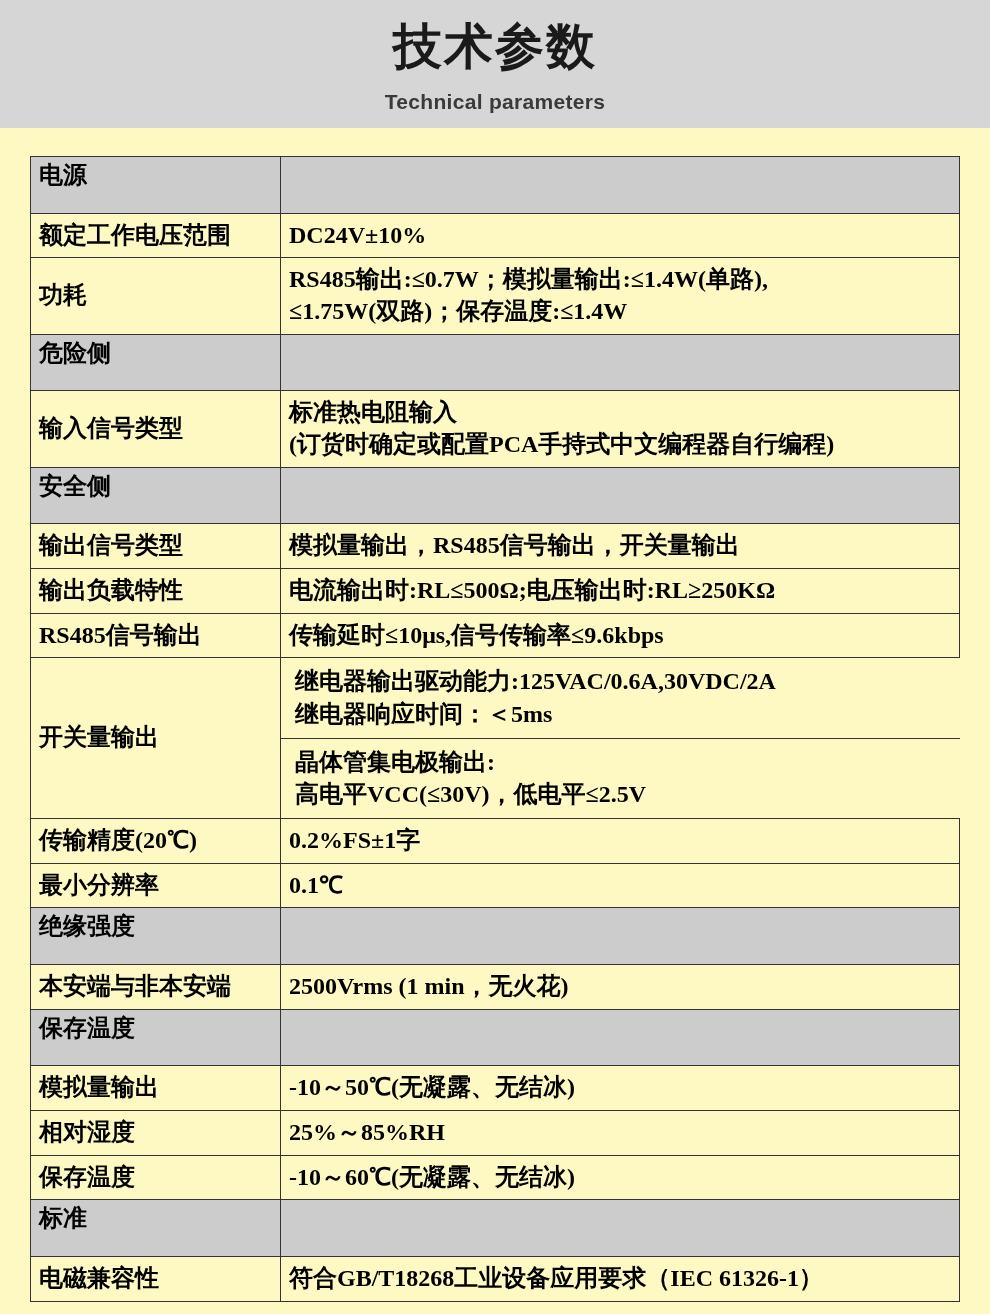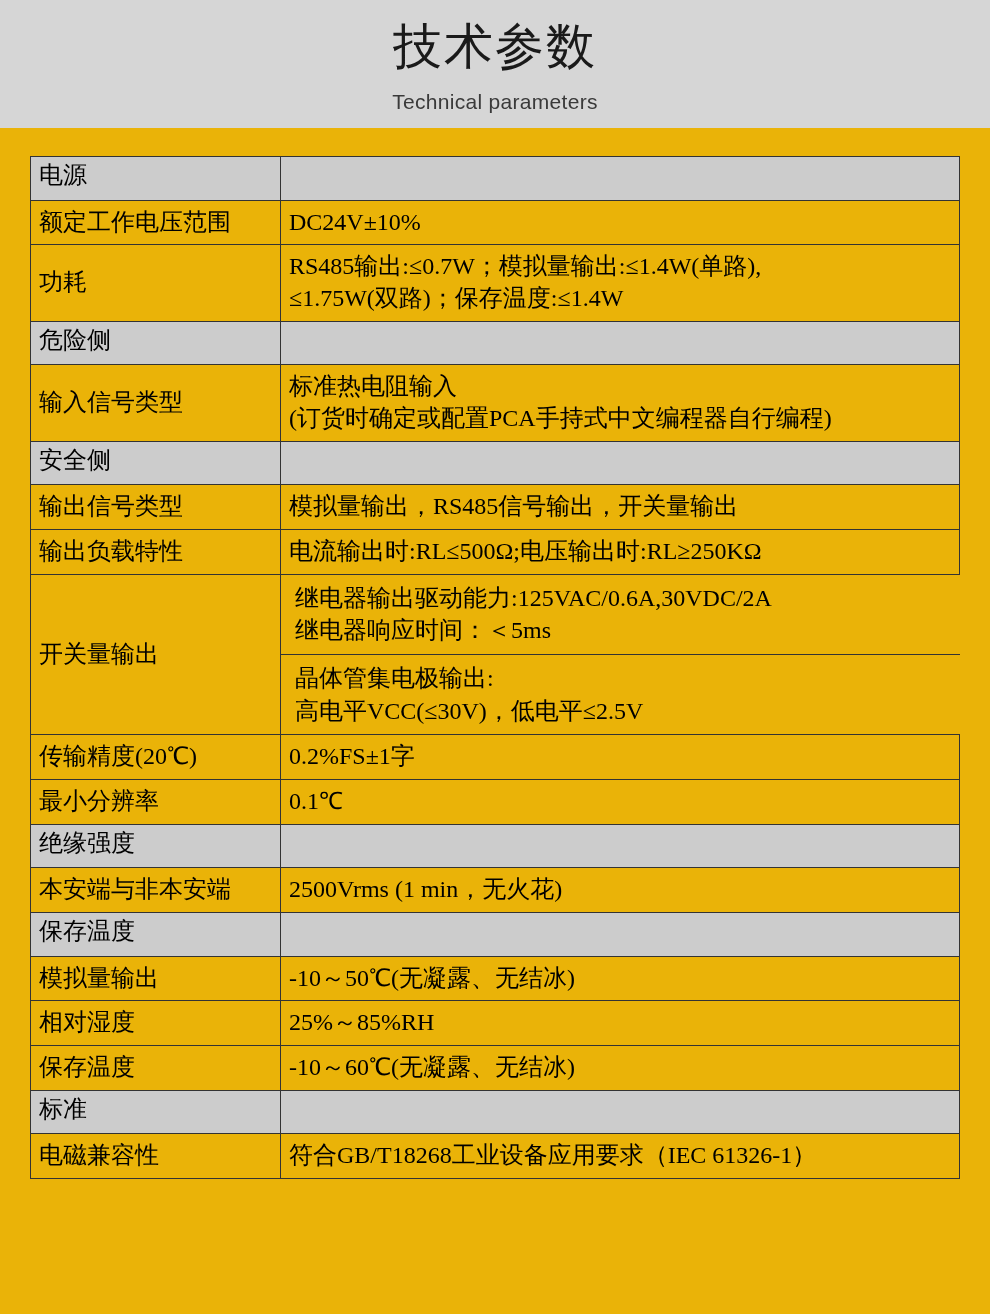--- a/index.html
+++ b/index.html
@@ -11,21 +11,22 @@
     width: 990px;
     height: 1314px;
     font-family: "Liberation Serif", serif;
     color: #000000;
     overflow: hidden;
   }
   .page {
     position: relative;
     width: 990px;
     height: 1314px;
-    background: #eab308;
+    background: #fef9c3;
+    font-weight: bold;
   }
   
   .header {
     width: 990px;
     height: 128px;
     background: #d6d6d6;
     display: flex;
     flex-direction: column;
     align-items: center;
     justify-content: center;
@@ -69,21 +70,21 @@
     padding-left: 9px;
     white-space: nowrap;
   }
   td.value {
     padding-left: 14px;
   }
   tr.section td {
     background: #cccccc;
     height: 42px;
     padding-top: 3px;
-    padding-bottom: 8px;
+    padding-bottom: 21px;
   }
   tr.section td.value {
     background: #cccccc;
   }
   .line {
     display: block;
   }
   .nowrapline {
     white-space: nowrap;
   }
@@ -160,20 +161,24 @@
         <tr>
           <td class="label">输出信号类型</td>
           <td class="value">模拟量输出，RS485信号输出，开关量输出</td>
         </tr>
 
         <tr>
           <td class="label">输出负载特性</td>
           <td class="value">电流输出时:RL≤500Ω;电压输出时:RL≥250KΩ</td>
         </tr>
 
+        <tr>
+          <td class="label">RS485信号输出</td>
+          <td class="value">传输延时≤10μs,信号传输率≤9.6kbps</td>
+        </tr>
 
         <tr>
           <td class="label">开关量输出</td>
           <td class="sub-cell">
             <table class="inner">
               <tbody>
                 <tr>
                   <td>
                     <span class="line">继电器输出驱动能力:125VAC/0.6A,30VDC/2A</span>
                     <span class="line">继电器响应时间：＜5ms</span>

